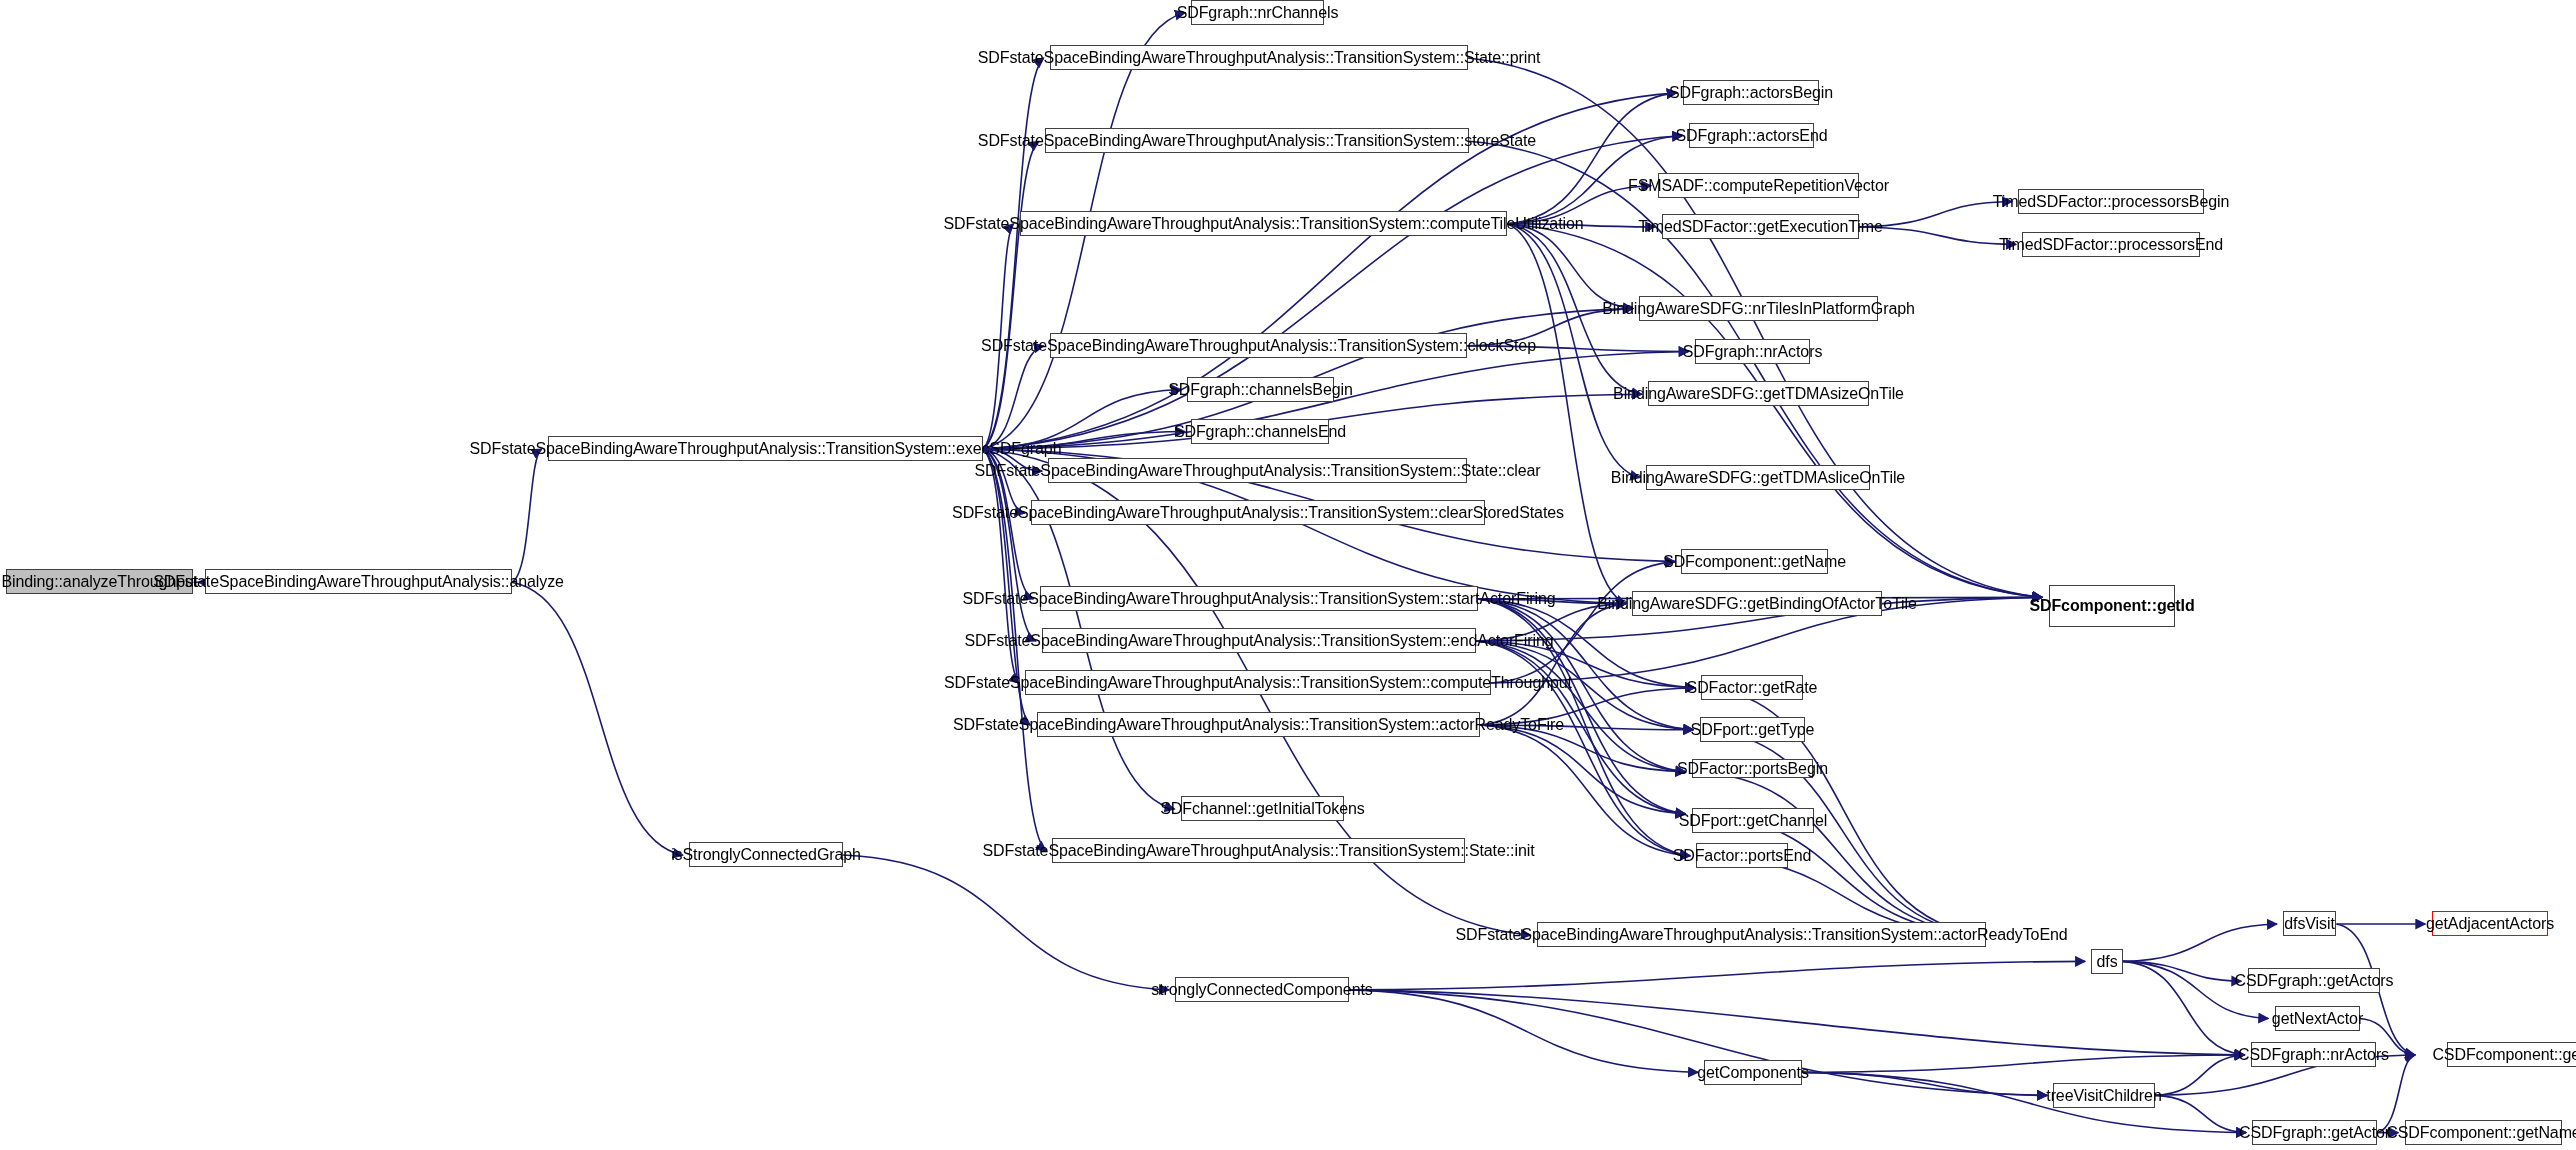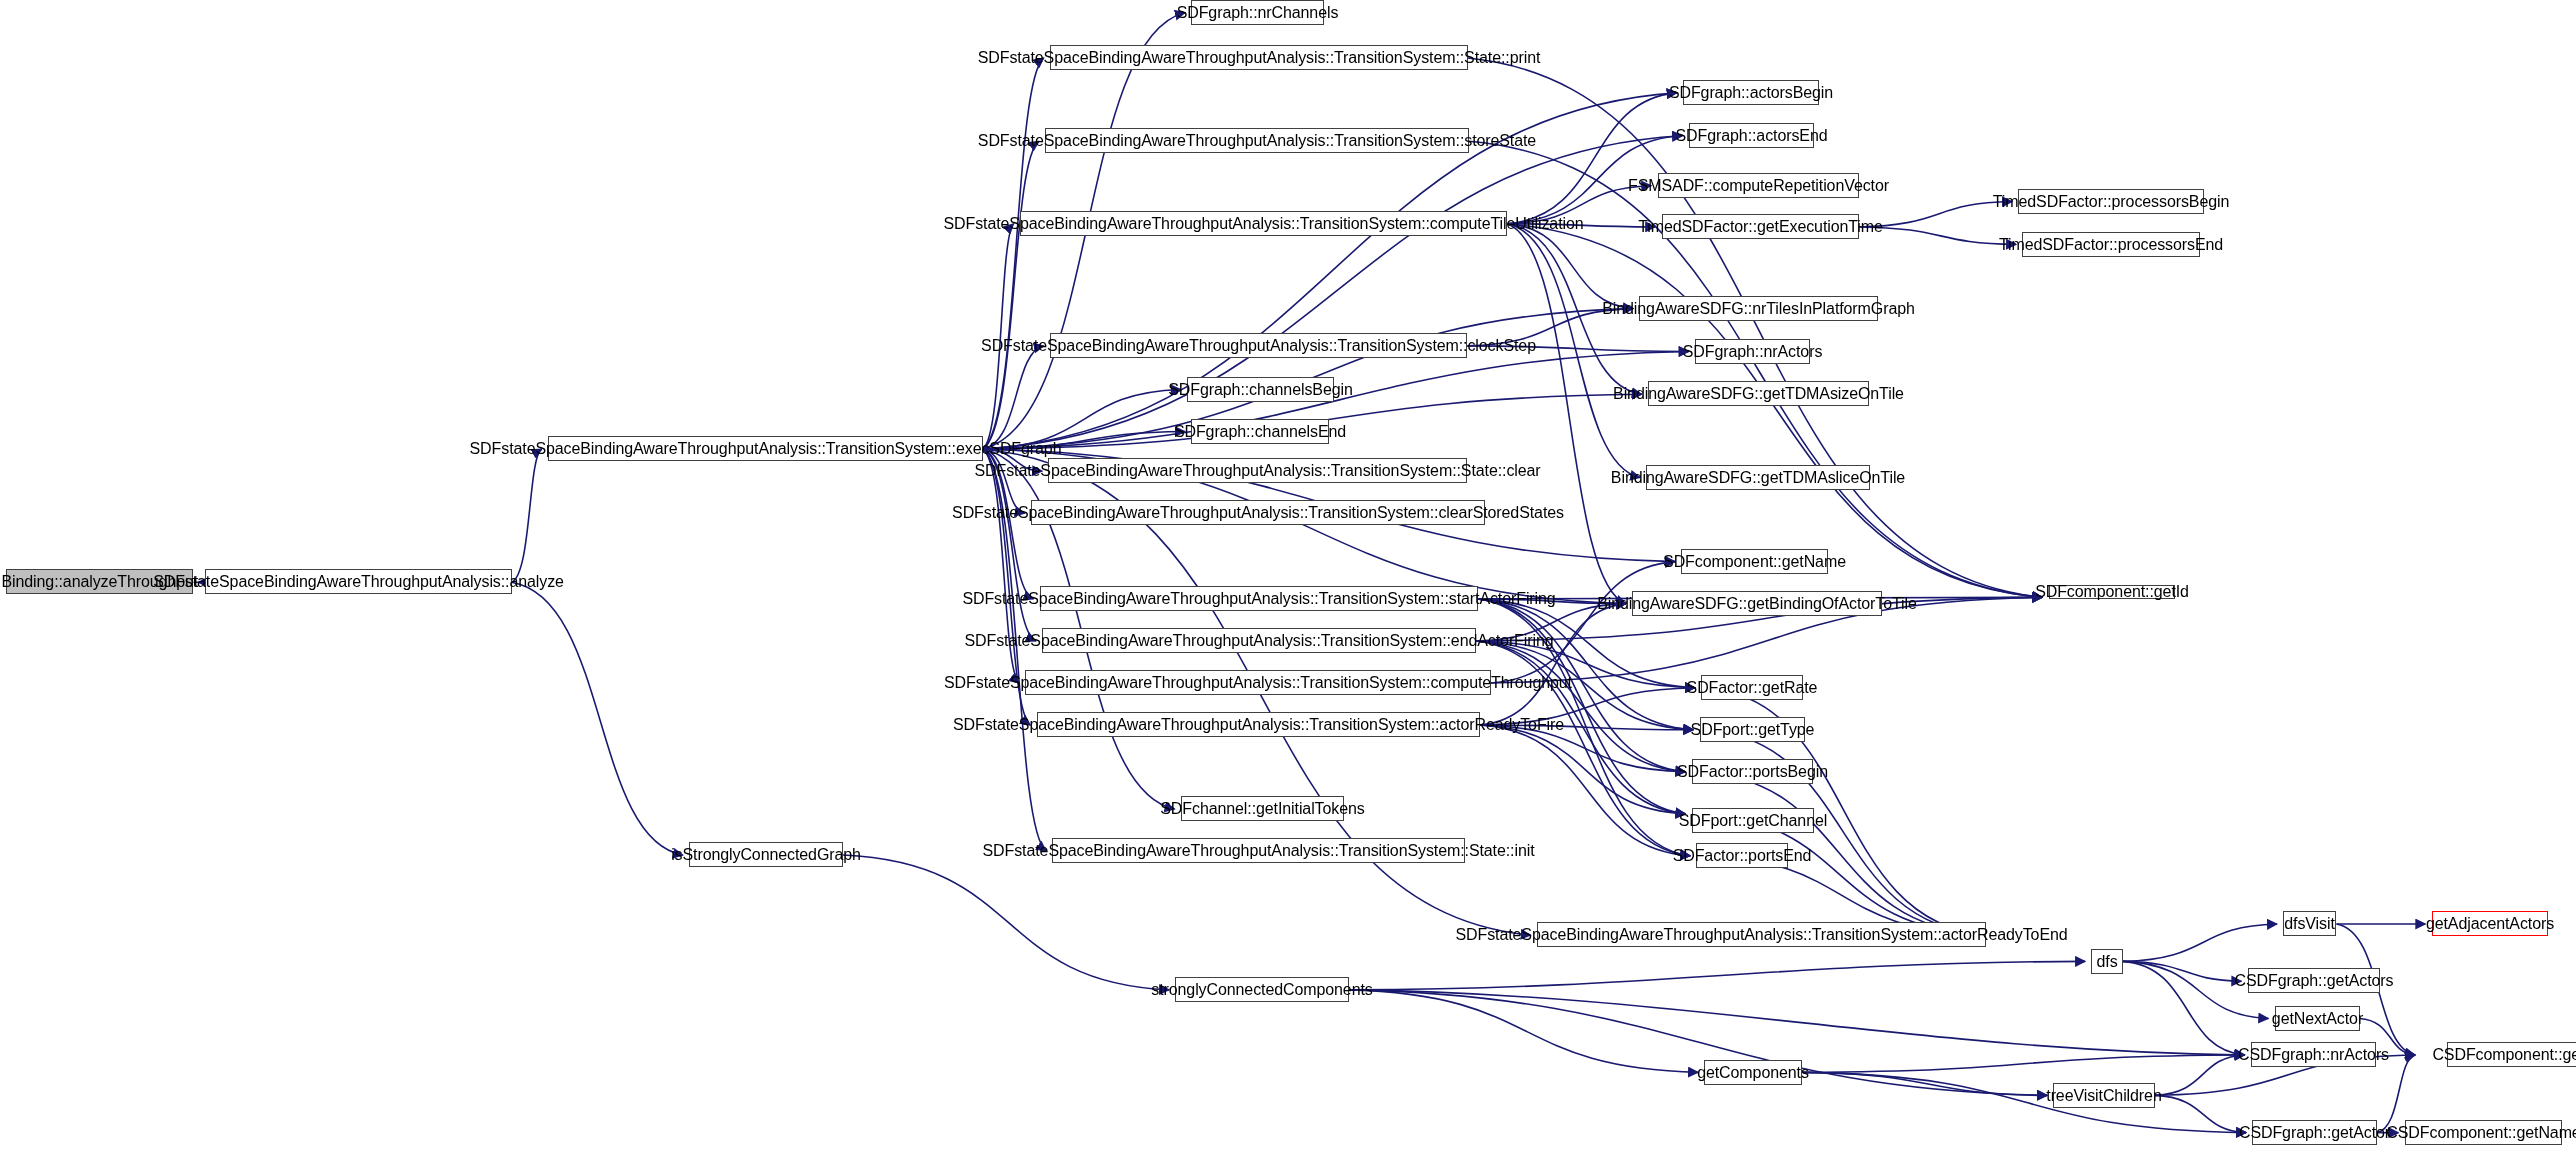--- a/index.html
+++ b/index.html
@@ -171,27 +171,27 @@
       <div class="node" style="left: 1658px; top: 173px; width: 201px; height: 25px;">FSMSADF::computeRepetitionVector</div>
       <div class="node" style="left: 1662px; top: 214px; width: 197px; height: 25px;">TimedSDFactor::getExecutionTime</div>
       <div class="node" style="left: 1639px; top: 296px; width: 239px; height: 25px;">BindingAwareSDFG::nrTilesInPlatformGraph</div>
       <div class="node" style="left: 1695px; top: 339px; width: 115px; height: 25px;">SDFgraph::nrActors</div>
       <div class="node" style="left: 1648px; top: 381px; width: 221px; height: 25px;">BindingAwareSDFG::getTDMAsizeOnTile</div>
       <div class="node" style="left: 1646px; top: 465px; width: 224px; height: 25px;">BindingAwareSDFG::getTDMAsliceOnTile</div>
       <div class="node" style="left: 1681px; top: 549px; width: 147px; height: 25px;">SDFcomponent::getName</div>
       <div class="node" style="left: 1632px; top: 591px; width: 250px; height: 25px;">BindingAwareSDFG::getBindingOfActorToTile</div>
       <div class="node" style="left: 1701px; top: 675px; width: 102px; height: 25px;">SDFactor::getRate</div>
       <div class="node" style="left: 1700px; top: 717px; width: 105px; height: 25px;">SDFport::getType</div>
-      <div class="node" style="left: 1692px; top: 759px; width: 121px; height: 25px;">SDFactor::portsBegin</div>
+      <div class="node" style="left: 1692px; top: 759px; width: 121px; height: 19px;">SDFactor::portsBegin</div>
       <div class="node" style="left: 1692px; top: 801px; width: 122px; height: 25px; margin-top: 7px;">SDFport::getChannel</div>
       <div class="node" style="left: 1696px; top: 843px; width: 92px; height: 25px;">SDFactor::portsEnd</div>
       <div class="node" style="left: 1537px; top: 922px; width: 449px; height: 25px;">SDFstateSpaceBindingAwareThroughputAnalysis::TransitionSystem::actorReadyToEnd</div>
       <div class="node" style="left: 2018px; top: 189px; width: 186px; height: 25px;">TimedSDFactor::processorsBegin</div>
       <div class="node" style="left: 2022px; top: 232px; width: 178px; height: 25px;">TimedSDFactor::processorsEnd</div>
-      <div class="node" style="left: 2049px; top: 585px; width: 126px; height: 14px;">SDFcomponent::getId</div>
+      <div class="node" style="left: 2049px; top: 585px; width: 126px; height: 42px; font-weight: bold;">SDFcomponent::getId</div>
       <div class="node" style="left: 1175px; top: 977px; width: 174px; height: 25px;">stronglyConnectedComponents</div>
       <div class="node" style="left: 1704px; top: 1060px; width: 98px; height: 25px;">getComponents</div>
       <div class="node" style="left: 2091px; top: 949px; width: 32px; height: 25px;">dfs</div>
       <div class="node" style="left: 2283px; top: 911px; width: 53px; height: 25px;">dfsVisit</div>
       <div class="node highlight" style="left: 2432px; top: 911px; width: 116px; height: 25px;">getAdjacentActors</div>
       <div class="node" style="left: 2248px; top: 968px; width: 132px; height: 25px;">CSDFgraph::getActors</div>
       <div class="node" style="left: 2251px; top: 1042px; width: 125px; height: 25px;">CSDFgraph::nrActors</div>
       <div class="node" style="left: 2275px; top: 1006px; width: 85px; height: 25px;">getNextActor</div>
       <div class="node" style="left: 2053px; top: 1083px; width: 102px; height: 25px;">treeVisitChildren</div>
       <div class="node" style="left: 2421px; top: 1042px; width: 136px; height: 25px; margin-left: 26px;">CSDFcomponent::getId</div>

